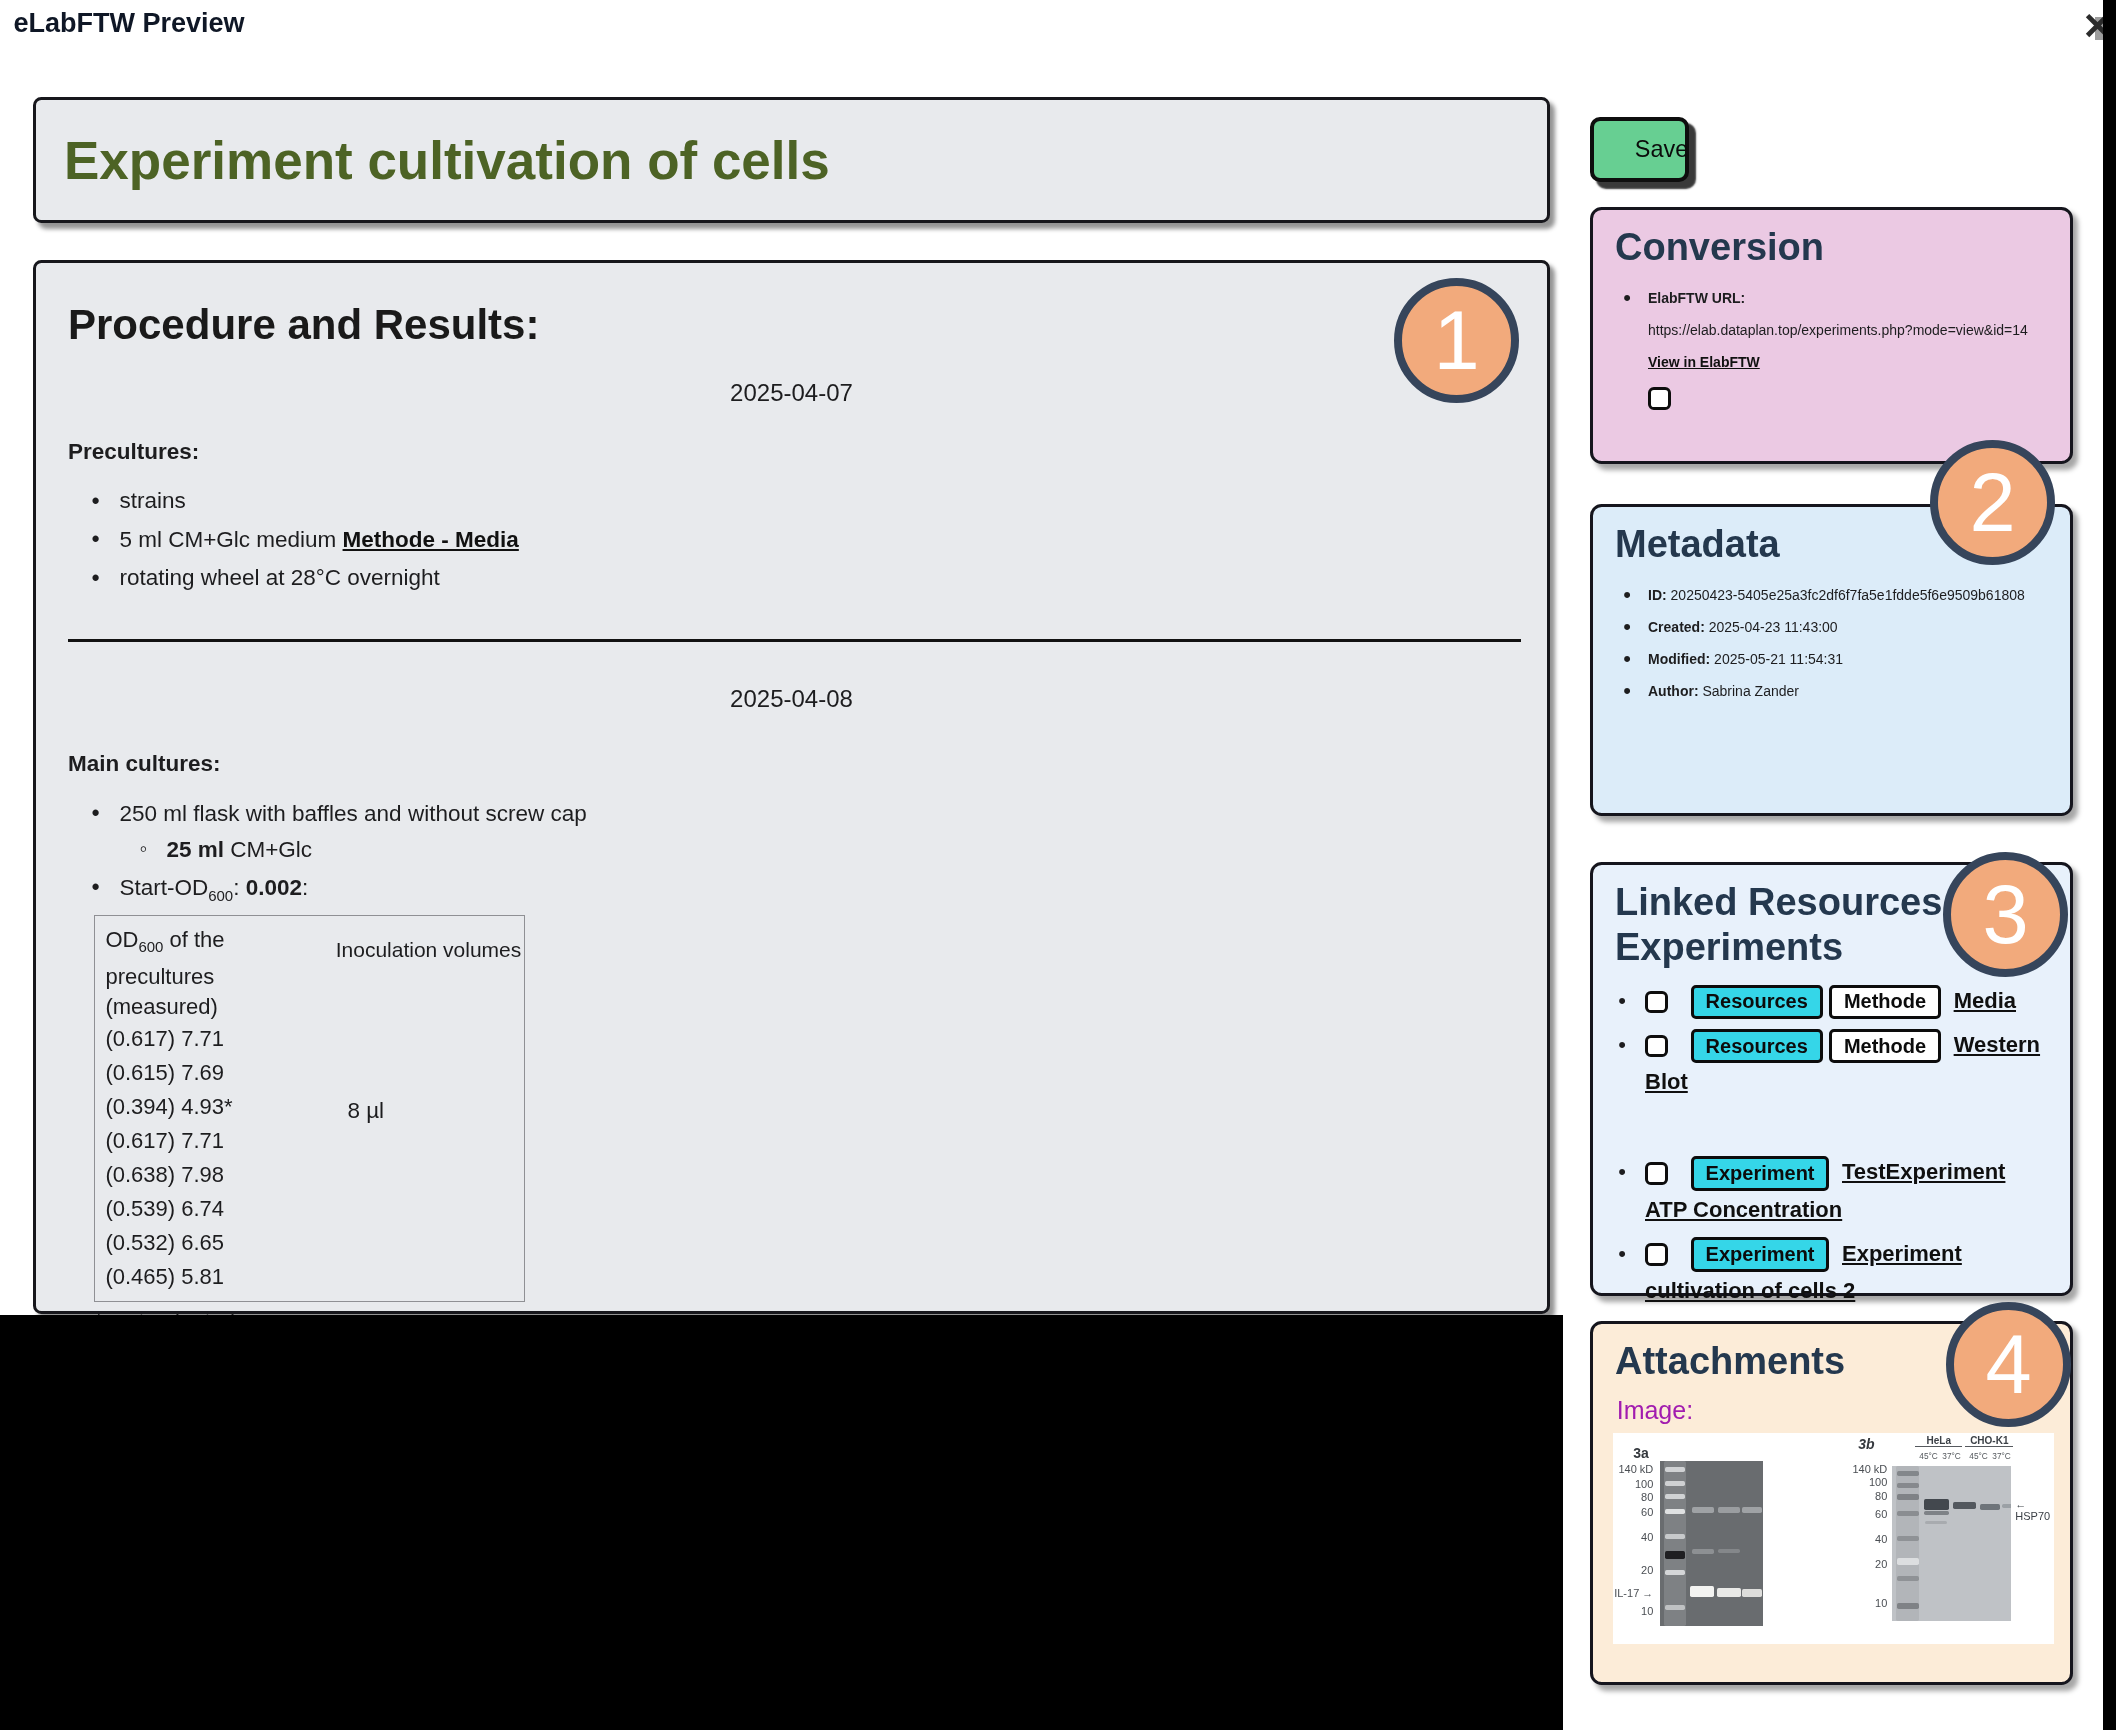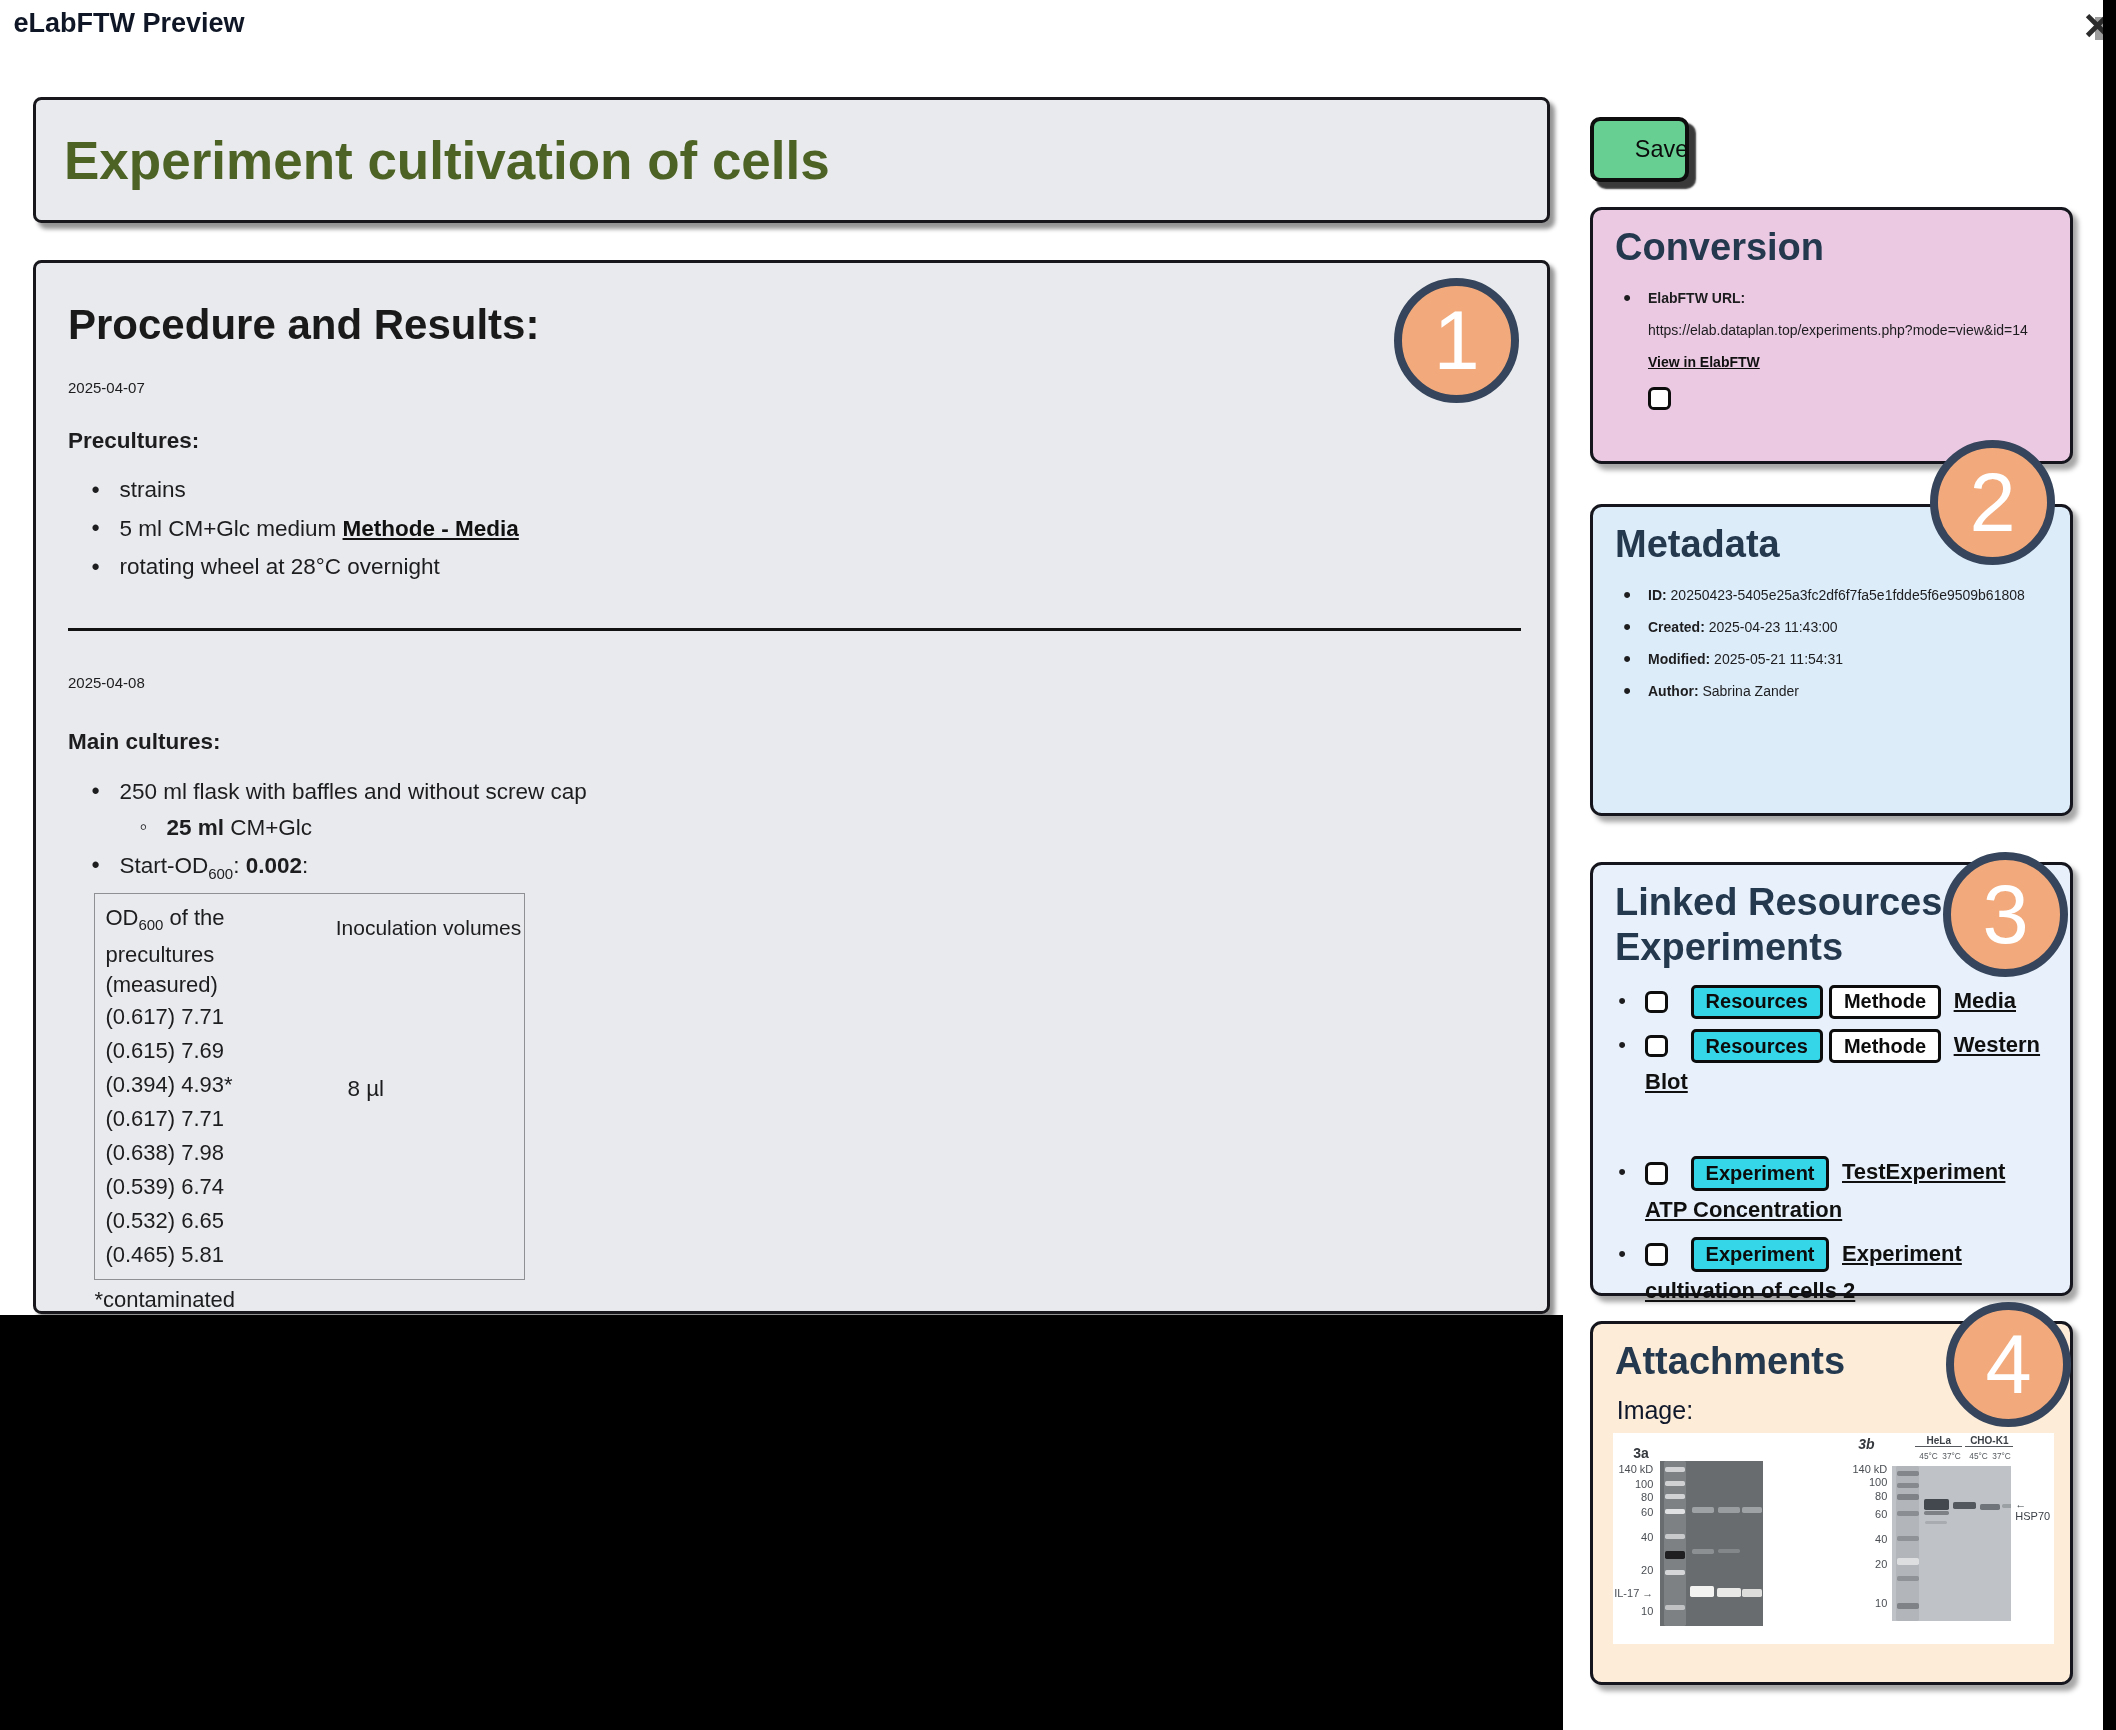--- a/index.html
+++ b/index.html
@@ -16,21 +16,21 @@
 
   
   .card { background:#e8eaed; border:3.3px solid #17171c; border-radius:8.3px;
           box-shadow:5px 5.8px 4.2px rgba(0,0,0,0.42); }
   .title-box { left:33px; top:97px; width:1517px; height:126px; display:flex; align-items:center; }
   .doc-title { font-size:53px; font-weight:bold; color:#4d6325; padding-left:28px; }
 
   .content-box { left:33px; top:260px; width:1517px; height:1054px; }
   .content-inner { padding:38px 32px 0 32px; }
   .sec-heading { font-size:42px; font-weight:600; color:#1a1a1a; margin-bottom:30px; }
-  .date-line { font-size:15px; margin-bottom:32px; }
+  .date-line { font-size:24px; margin-bottom:32px;text-align:center; }
   .bold-label { font-size:22.5px; font-weight:bold; margin-bottom:23.4px; }
   ul.doc-list { list-style:none; margin-left:23.4px; }
   ul.doc-list > li { position:relative; padding-left:28px; font-size:22.5px; margin-bottom:12.5px; }
   ul.doc-list > li::before { content:"•"; position:absolute; left:0; top:-0.8px; font-size:23.4px; }
   ul.doc-list ul { list-style:none; margin:10px 0 3.3px 20px; }
   ul.doc-list ul li { position:relative; padding-left:27px; font-size:22.5px; }
   ul.doc-list ul li::before { content:"◦"; position:absolute; left:0; top:-0.8px; font-size:22px; }
   .doc-link { font-weight:bold; text-decoration:underline; color:#111; }
   .divider { border:none; border-top:3.3px solid #121212; margin:48px 0 0 0; width:1453px; }
   .mt-date { margin-top:43px; }
@@ -77,21 +77,21 @@
     line-height:37px; margin-bottom:6.7px; }
   ul.linked-list > li::before { content:"•"; position:absolute; left:3.3px; top:0; font-size:22px; }
   ul.linked-list .checkbox { margin-right:23.4px; }
   .gap-item { margin-top:53px !important; }
   .badge { display:inline-block; padding:0.8px 11.7px; border:3.3px solid #0c0c0c; border-radius:5px;
     font-size:20px; font-weight:bold; color:#0c0c0c; margin-right:6.7px; vertical-align:middle;
     line-height:27px; cursor:pointer; }
   .badge-cyan { background:#35d6e8; }
   .badge-white { background:#ffffff; }
 
-  .img-label { font-size:25px; color:#0f172a; margin:0 0 8.3px 1.7px; }
+  .img-label { font-size:25px; color:#a21caf; margin:0 0 8.3px 1.7px; }
   .attach-white { position:relative; width:441px; height:211px; background:#ffffff; margin-left:-1.7px; }
   .gel-fig-label { position:absolute; font-size:14px; font-weight:bold; color:#34383d; }
   .gel-ladder-label { position:absolute; font-size:11px; color:#4a4e53; width:40px; text-align:right; }
   .gel { position:absolute; overflow:hidden; }
   .gel-a { left:47px; top:27.6px; width:103px; height:165px; background:#696c6f; }
   .gel-b { left:279px; top:33px; width:119px; height:155px; background:#bfc2c6; }
   .band { position:absolute; border-radius:1.7px; }
   .gel-head { position:absolute; font-size:10px; font-weight:bold; color:#3c4147;
     border-bottom:0.8px solid #55595e; padding-bottom:0.8px; text-align:center; }
   .gel-temp { position:absolute; font-size:8.3px; color:#55595e; }

